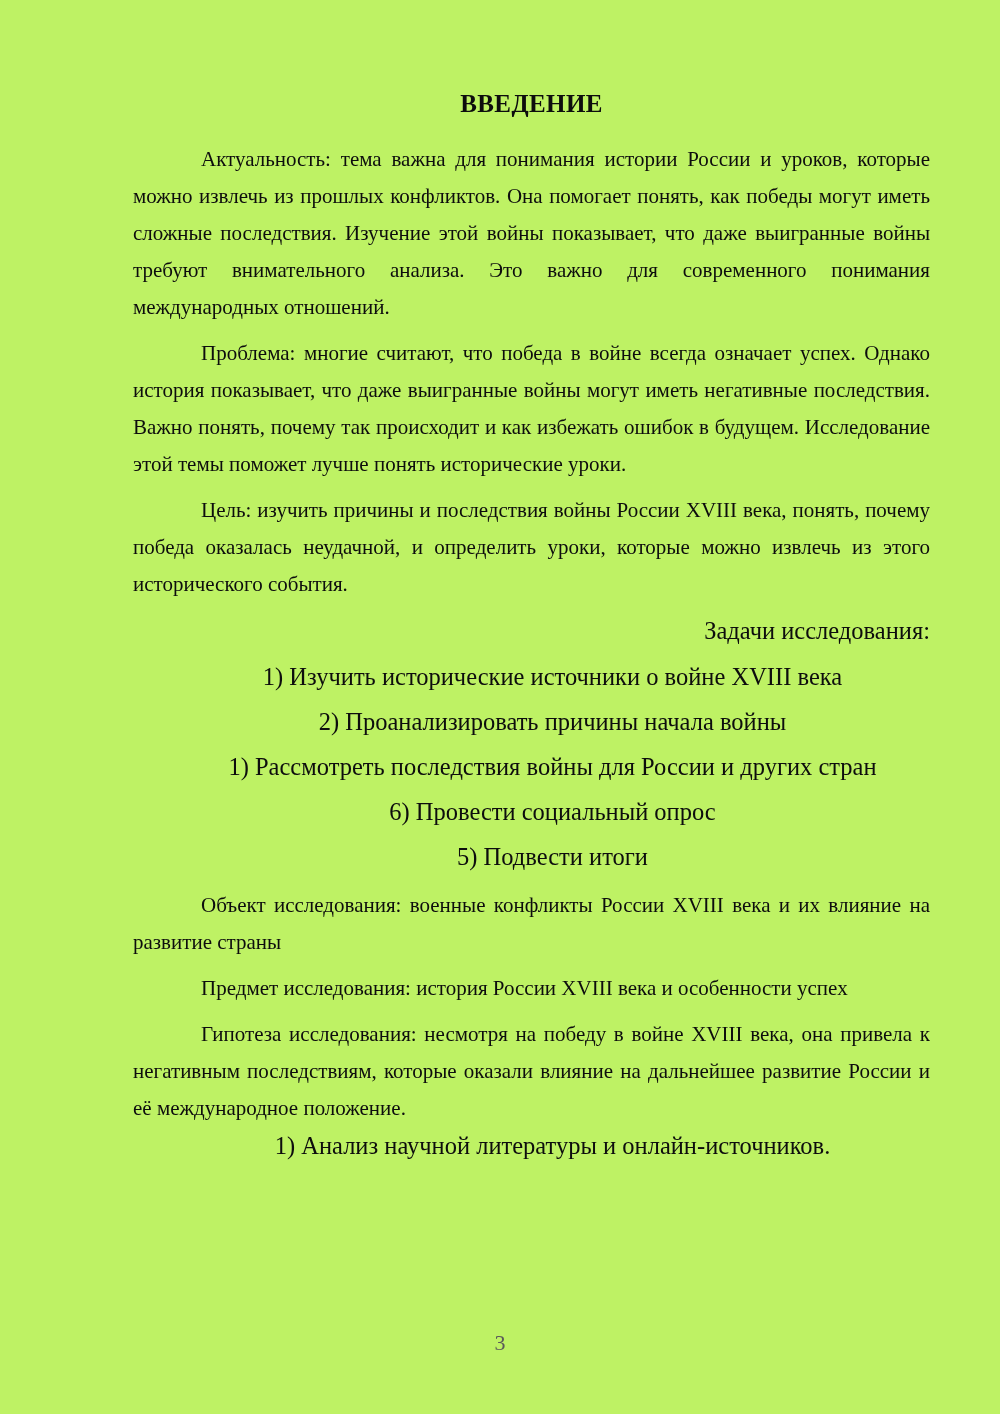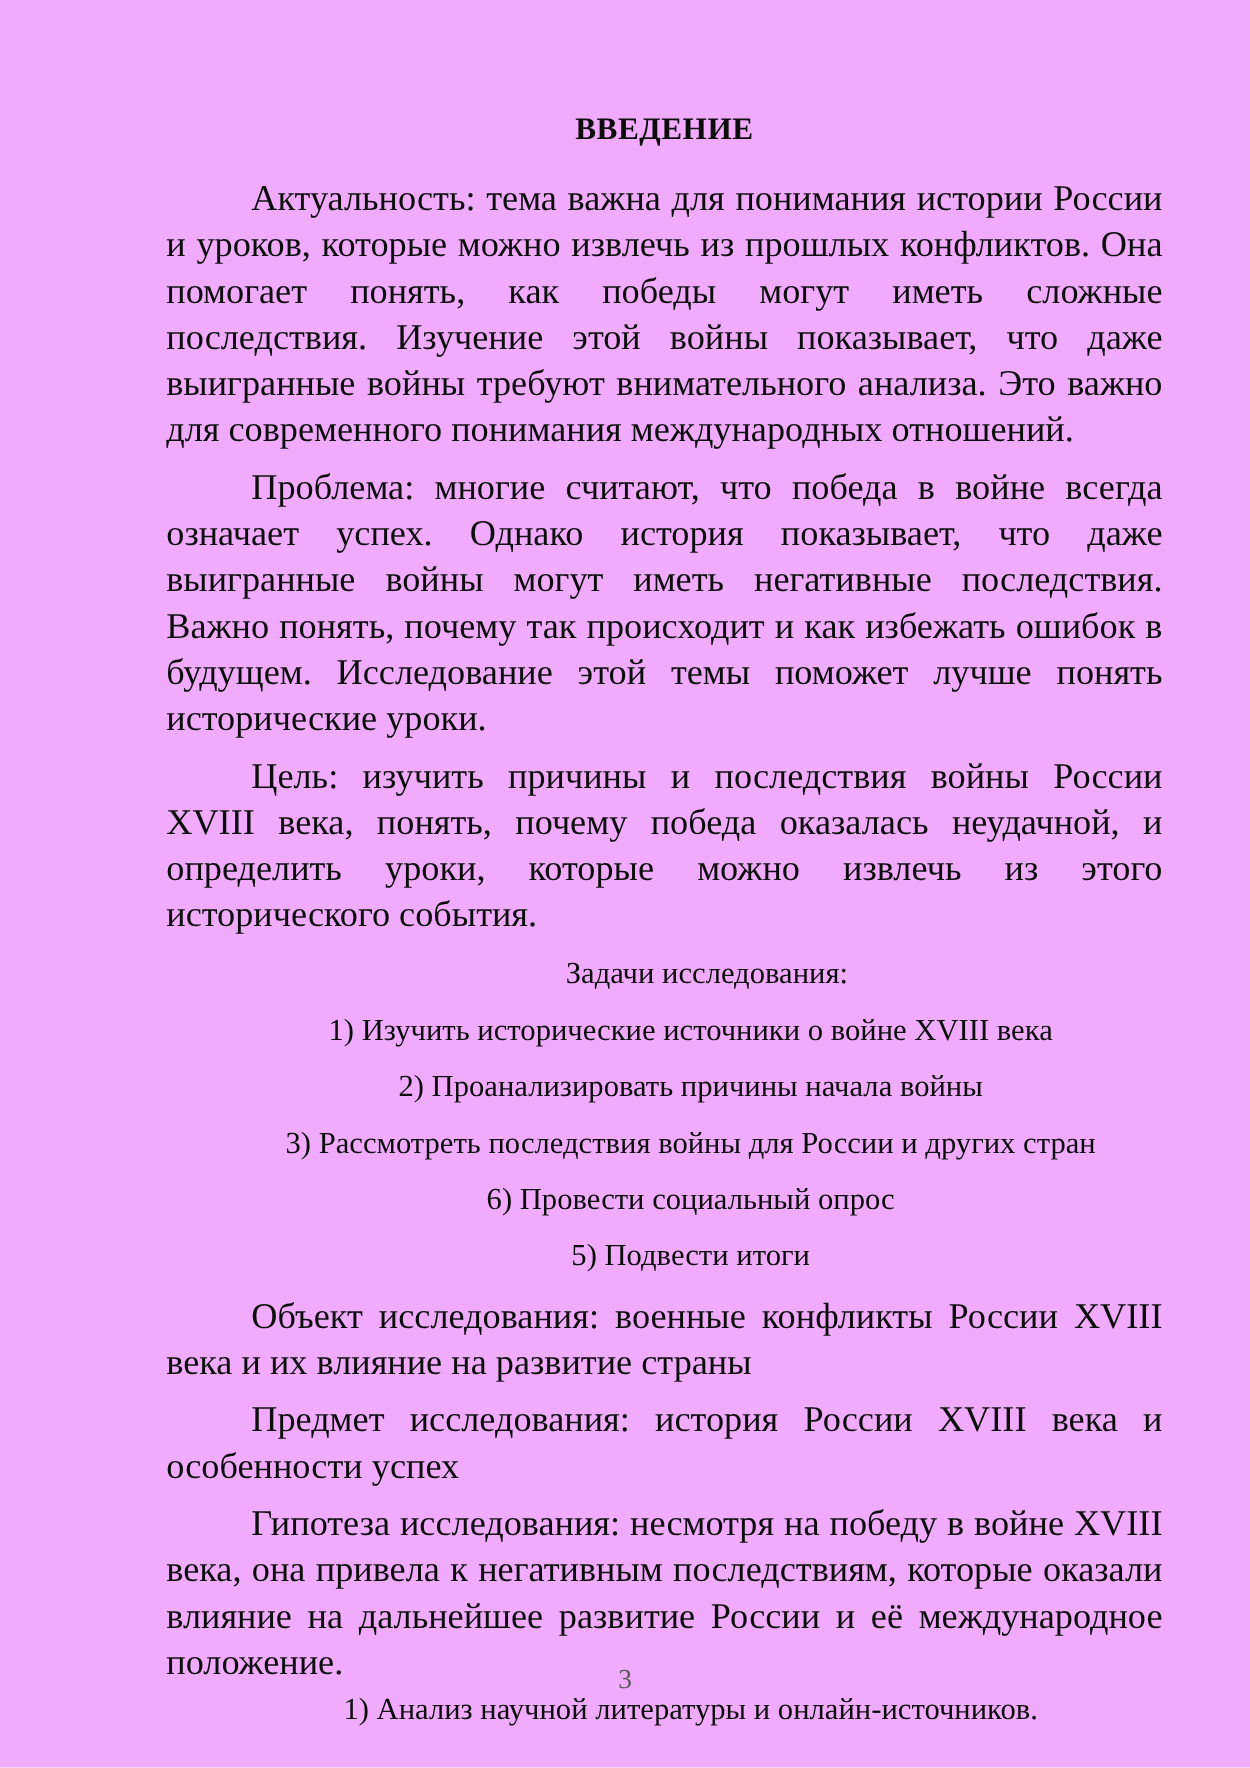--- a/index.html
+++ b/index.html
@@ -4,21 +4,21 @@
 <style>
   html, body {
     margin: 0;
     padding: 0;
     background: #ffffff;
   }
   .page {
     position: relative;
     width: 1000px;
     height: 1414px;
-    background: #f0abfc;
+    background: #bef264;
     margin: 0 auto;
     overflow: hidden;
     font-family: "Liberation Serif", "DejaVu Serif", serif;
     color: #0d0d0d;
     box-sizing: border-box;
   }
   .content {
     position: absolute;
     left: 133px;
     top: 88px;
@@ -26,36 +26,36 @@
   }
   .doc-title {
     font-size: 25px;
     font-weight: bold;
     text-align: center;
     letter-spacing: 0.4px;
     margin: 0 0 22px 0;
     line-height: 1.25;
   }
   .para {
-    font-size: 29px;
+    font-size: 21px;
     line-height: 37px;
     text-align: justify;
     text-justify: inter-word;
     text-indent: 68px;
     margin: 0 0 9px 0;
     hyphens: none;
   }
   .para:last-of-type {
     margin-bottom: 0;
   }
   .para-lead {
     
     font-size: 24.5px;
     line-height: 37px;
-    text-align: center;
+    text-align: right;
     text-indent: 68px;
     margin: 0 0 9px 0;
   }
   .list {
     list-style: none;
     margin: 0;
     padding: 0;
   }
   .list-item {
     font-size: 24.5px;
@@ -90,21 +90,21 @@
 
     <p class="para">Проблема: многие считают, что победа в войне всегда означает успех. Однако история показывает, что даже выигранные войны могут иметь негативные последствия. Важно понять, почему так происходит и как избежать ошибок в будущем. Исследование этой темы поможет лучше понять исторические уроки.</p>
 
     <p class="para">Цель: изучить причины и последствия войны России XVIII века, понять, почему победа оказалась неудачной, и определить уроки, которые можно извлечь из этого исторического события.</p>
 
     <p class="para-lead">Задачи исследования:</p>
 
     <ul class="list">
       <li class="list-item">1) Изучить исторические источники о войне XVIII века</li>
       <li class="list-item">2) Проанализировать причины начала войны</li>
-      <li class="list-item">3) Рассмотреть последствия войны для России и других стран</li>
+      <li class="list-item">1) Рассмотреть последствия войны для России и других стран</li>
       <li class="list-item">6) Провести социальный опрос</li>
       <li class="list-item">5) Подвести итоги</li>
     </ul>
 
     <div class="spacer-sm"></div>
 
     <p class="para">Объект исследования: военные конфликты России XVIII века и их влияние на развитие страны</p>
 
     <p class="para">Предмет исследования: история России XVIII века и особенности успех</p>
 

